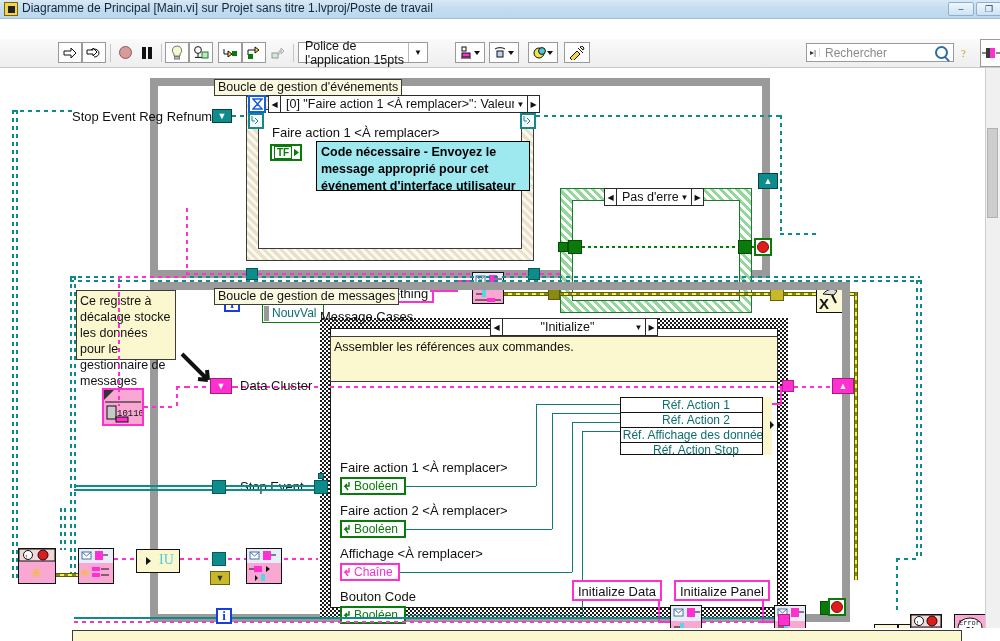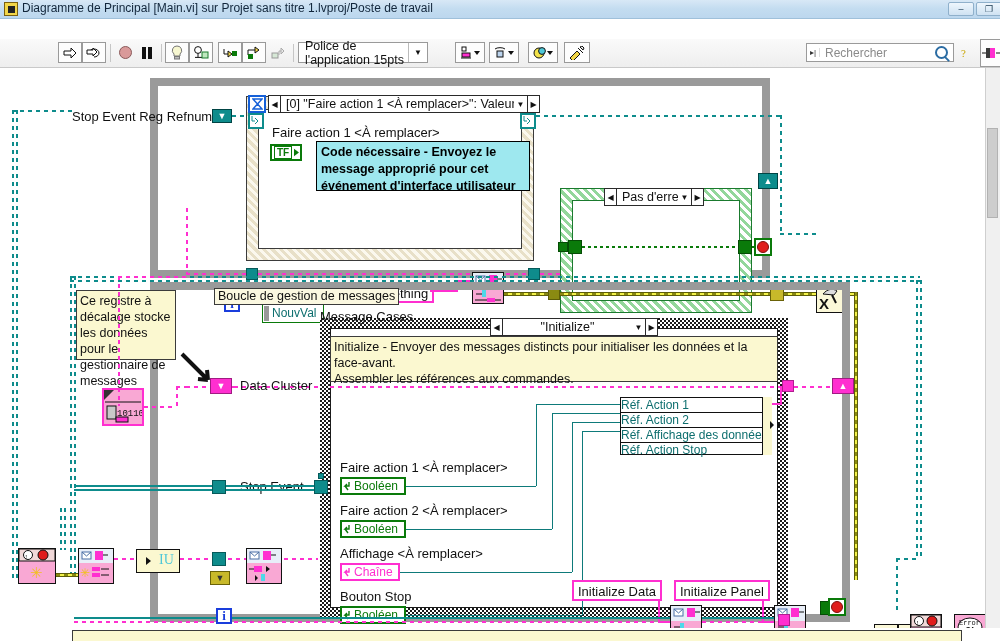--- a/index.html
+++ b/index.html
@@ -105,21 +105,21 @@
   .selbar .dd{width:13px;display:flex;align-items:center;justify-content:center;font-size:8px;}
 
   
   .term-grn{position:absolute;background:#fff;border:2px solid #0a7a0a;font-size:12px;color:#0a7a0a;
     padding:0 3px 0 1px;line-height:15px;height:18px;box-sizing:border-box;white-space:nowrap;
     display:flex;align-items:center;gap:2px;}
   .term-pnk{position:absolute;background:#fff;border:2px solid #ff2fd0;font-size:12px;color:#ff2fd0;
     padding:0 3px 0 1px;line-height:15px;height:18px;box-sizing:border-box;white-space:nowrap;
     display:flex;align-items:center;gap:2px;}
   .refbox{position:absolute;background:#fff;border:1px solid #111;box-sizing:border-box;}
-  .refrow{font-size:12px;color:#0d6e6e;text-align:left;height:14px;line-height:14px;
+  .refrow{font-size:12px;color:#0d6e6e;text-align:center;height:14px;line-height:14px;
     border-bottom:1px solid #111;}
   .refrow:last-child{border-bottom:none;}
 
   .node{position:absolute;background:#fbf8d8;border:1px solid #111;box-sizing:border-box;}
   .node.white{background:#f9a8d4;}
   .tunnel{position:absolute;box-sizing:border-box;}
   .t-teal{background:#0e8c8c;border:1px solid #065a5a;}
   .t-pink{background:#ff2fd0;border:1px solid #b01e90;}
   .t-grn{background:#0a7a0a;border:1px solid #054c05;}
   .t-yel{background:#8a8a12;border:1px solid #5d5d08;}
@@ -275,20 +275,21 @@
   <div class="canvas">
 
     <div class="wire w-teal-v ab" style="left:12px;top:42px;height:470px"></div>
     <div class="wire w-teal-v ab" style="left:16px;top:42px;height:470px"></div>
     <div class="wire w-teal-h ab" style="left:12px;top:42px;width:60px"></div>
 
     <div class="loopwall" style="left:150px;top:10px;width:8px;height:200px"></div>
     <div class="loopwall" style="left:150px;top:10px;width:620px;height:8px"></div>
     <div class="loopwall" style="left:762px;top:10px;width:8px;height:200px"></div>
     <div class="loopwall" style="left:150px;top:202px;width:620px;height:8px"></div>
+    <div class="structlabel" style="left:214px;top:11px">Boucle de gestion d'événements</div>
 
     <div class="hatch-tan" style="left:246px;top:28px;width:288px;height:165px"></div>
     <div class="ab" style="left:258px;top:41px;width:264px;height:140px;background:#fff;border:1px solid #3b3b3b"></div>
 
     <div class="ab" style="left:248px;top:27px;width:18px;height:18px;background:#fff;border:2px solid #1560d8;display:flex;align-items:center;justify-content:center">
       <svg width="11" height="12" viewBox="0 0 11 12">
           <path d="M1 1h9l-4.5 5L10 11H1l4.5-5z" fill="none" stroke="#1560d8" stroke-width="1.4"></path>
         </svg>
     </div>
     <div class="selbar" style="left:268px;top:27px;width:272px">
@@ -412,21 +413,20 @@
     <div class="checker" style="left:320px;top:250px;width:468px;height:300px"></div>
     <div class="ab" style="left:330px;top:260px;width:448px;height:280px;background:#fff;border:1px solid #1a1a1a"></div>
     <div class="lbl" style="left:320px;top:241px;font-size:13px">Message Cases</div>
     <div class="selbar" style="left:490px;top:250px;width:168px">
       <span class="arr">◀</span>
       <span class="txt" style="text-align:center">"Initialize"</span>
       <span class="dd">▼</span>
       <span class="arr r">▶</span>
     </div>
     <div class="comment" style="left:330px;top:268px;width:448px;height:46px">
-      <div>Initialize - Envoyer des messages distincts pour initialiser les données et la face-avant.</div>
       <div>Assembler les références aux commandes.</div>
     </div>
 
     <div class="wire w-pink-h ab" style="left:186px;top:318px;width:134px"></div>
     <div class="wire w-pink-h ab" style="left:330px;top:318px;width:450px"></div>
 
     <div class="lbl" style="left:340px;top:392px">Faire action 1 &lt;À remplacer&gt;</div>
     <div class="term-grn" style="left:340px;top:409px;width:66px">
       <svg width="9" height="10" viewBox="0 0 9 10">
           <path d="M6 1v4H2l2-2M2 5l3 4" fill="none" stroke="#0a7a0a" stroke-width="1.4"></path>
@@ -443,21 +443,21 @@
     </div>
 
     <div class="lbl" style="left:340px;top:478px">Affichage &lt;À remplacer&gt;</div>
     <div class="term-pnk" style="left:340px;top:495px;width:60px">
       <svg width="9" height="10" viewBox="0 0 9 10">
           <path d="M6 1v4H2l2-2M2 5l3 4" fill="none" stroke="#ff2fd0" stroke-width="1.4"></path>
         </svg>
       <span>Chaîne</span>
     </div>
 
-    <div class="lbl" style="left:340px;top:521px">Bouton Stop</div>
+    <div class="lbl" style="left:340px;top:521px">Bouton Code</div>
     <div class="term-grn" style="left:340px;top:538px;width:66px">
       <svg width="9" height="10" viewBox="0 0 9 10">
           <path d="M6 1v4H2l2-2M2 5l3 4" fill="none" stroke="#0a7a0a" stroke-width="1.4"></path>
         </svg>
       <span>Booléen</span>
     </div>
 
     <div class="wire w-dgrn-h ab" style="left:406px;top:418px;width:130px"></div>
     <div class="wire w-dgrn-v ab" style="left:536px;top:336px;height:82px"></div>
     <div class="wire w-dgrn-h ab" style="left:536px;top:336px;width:84px"></div>

